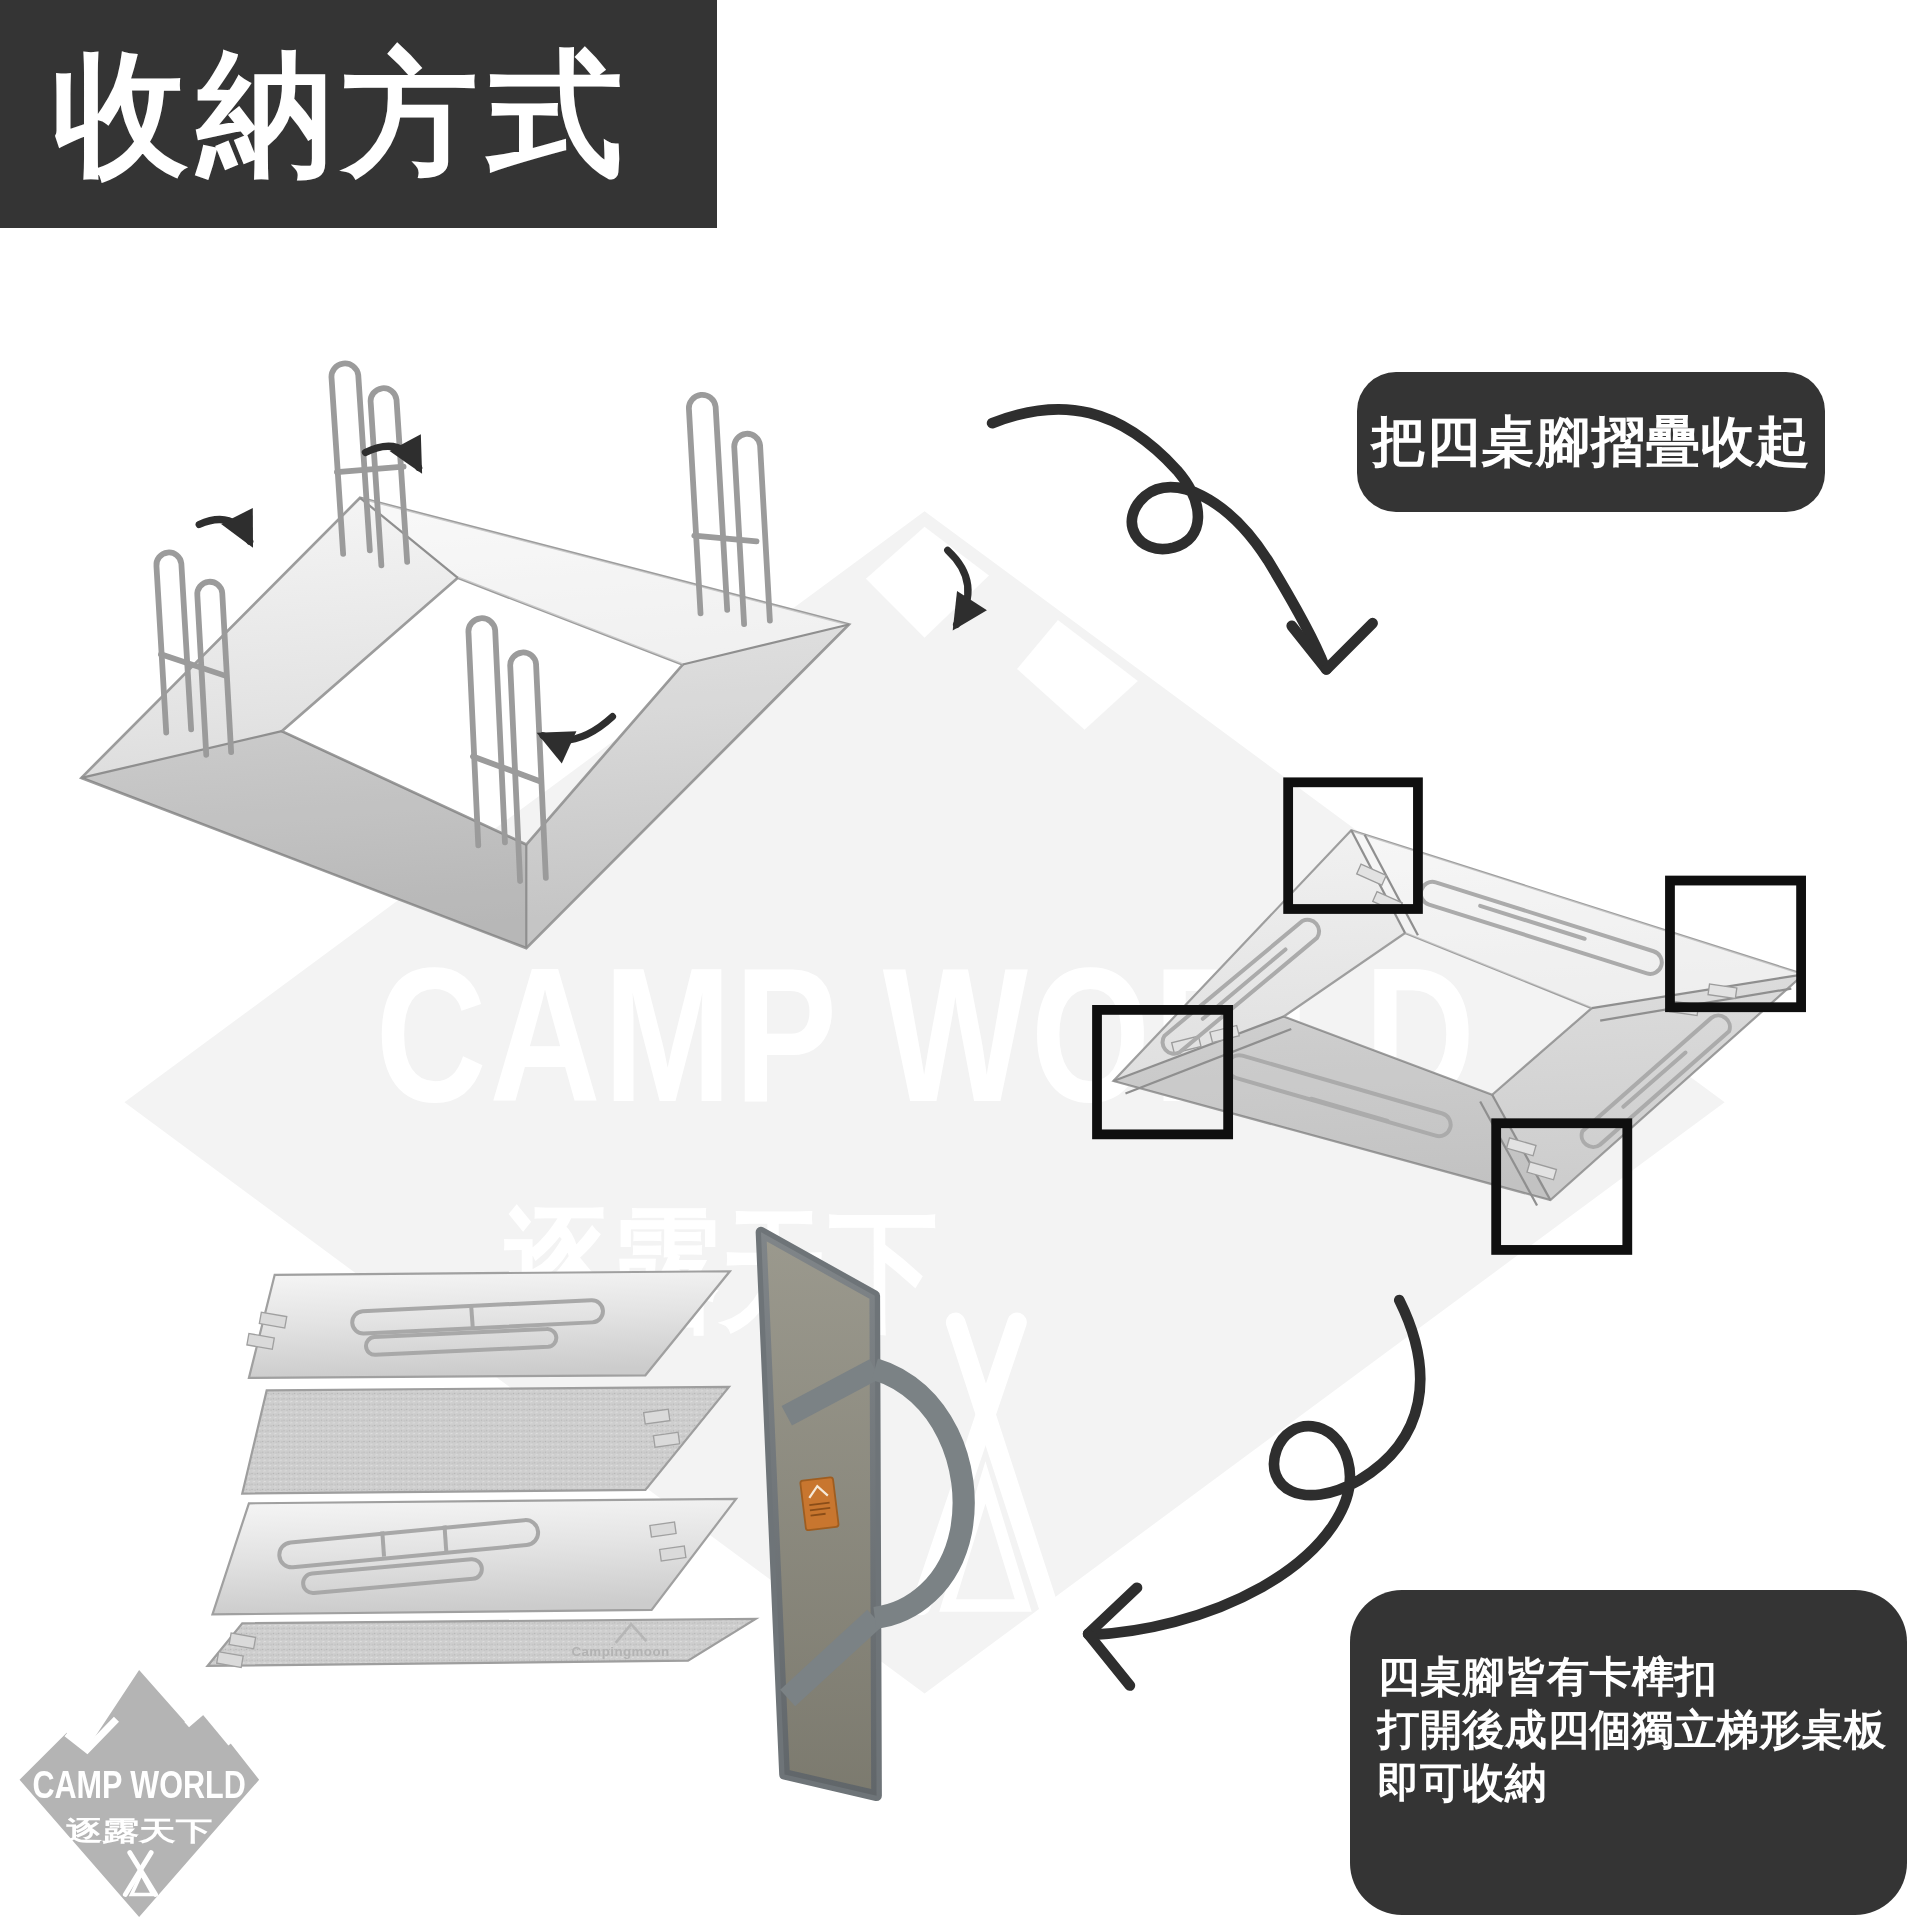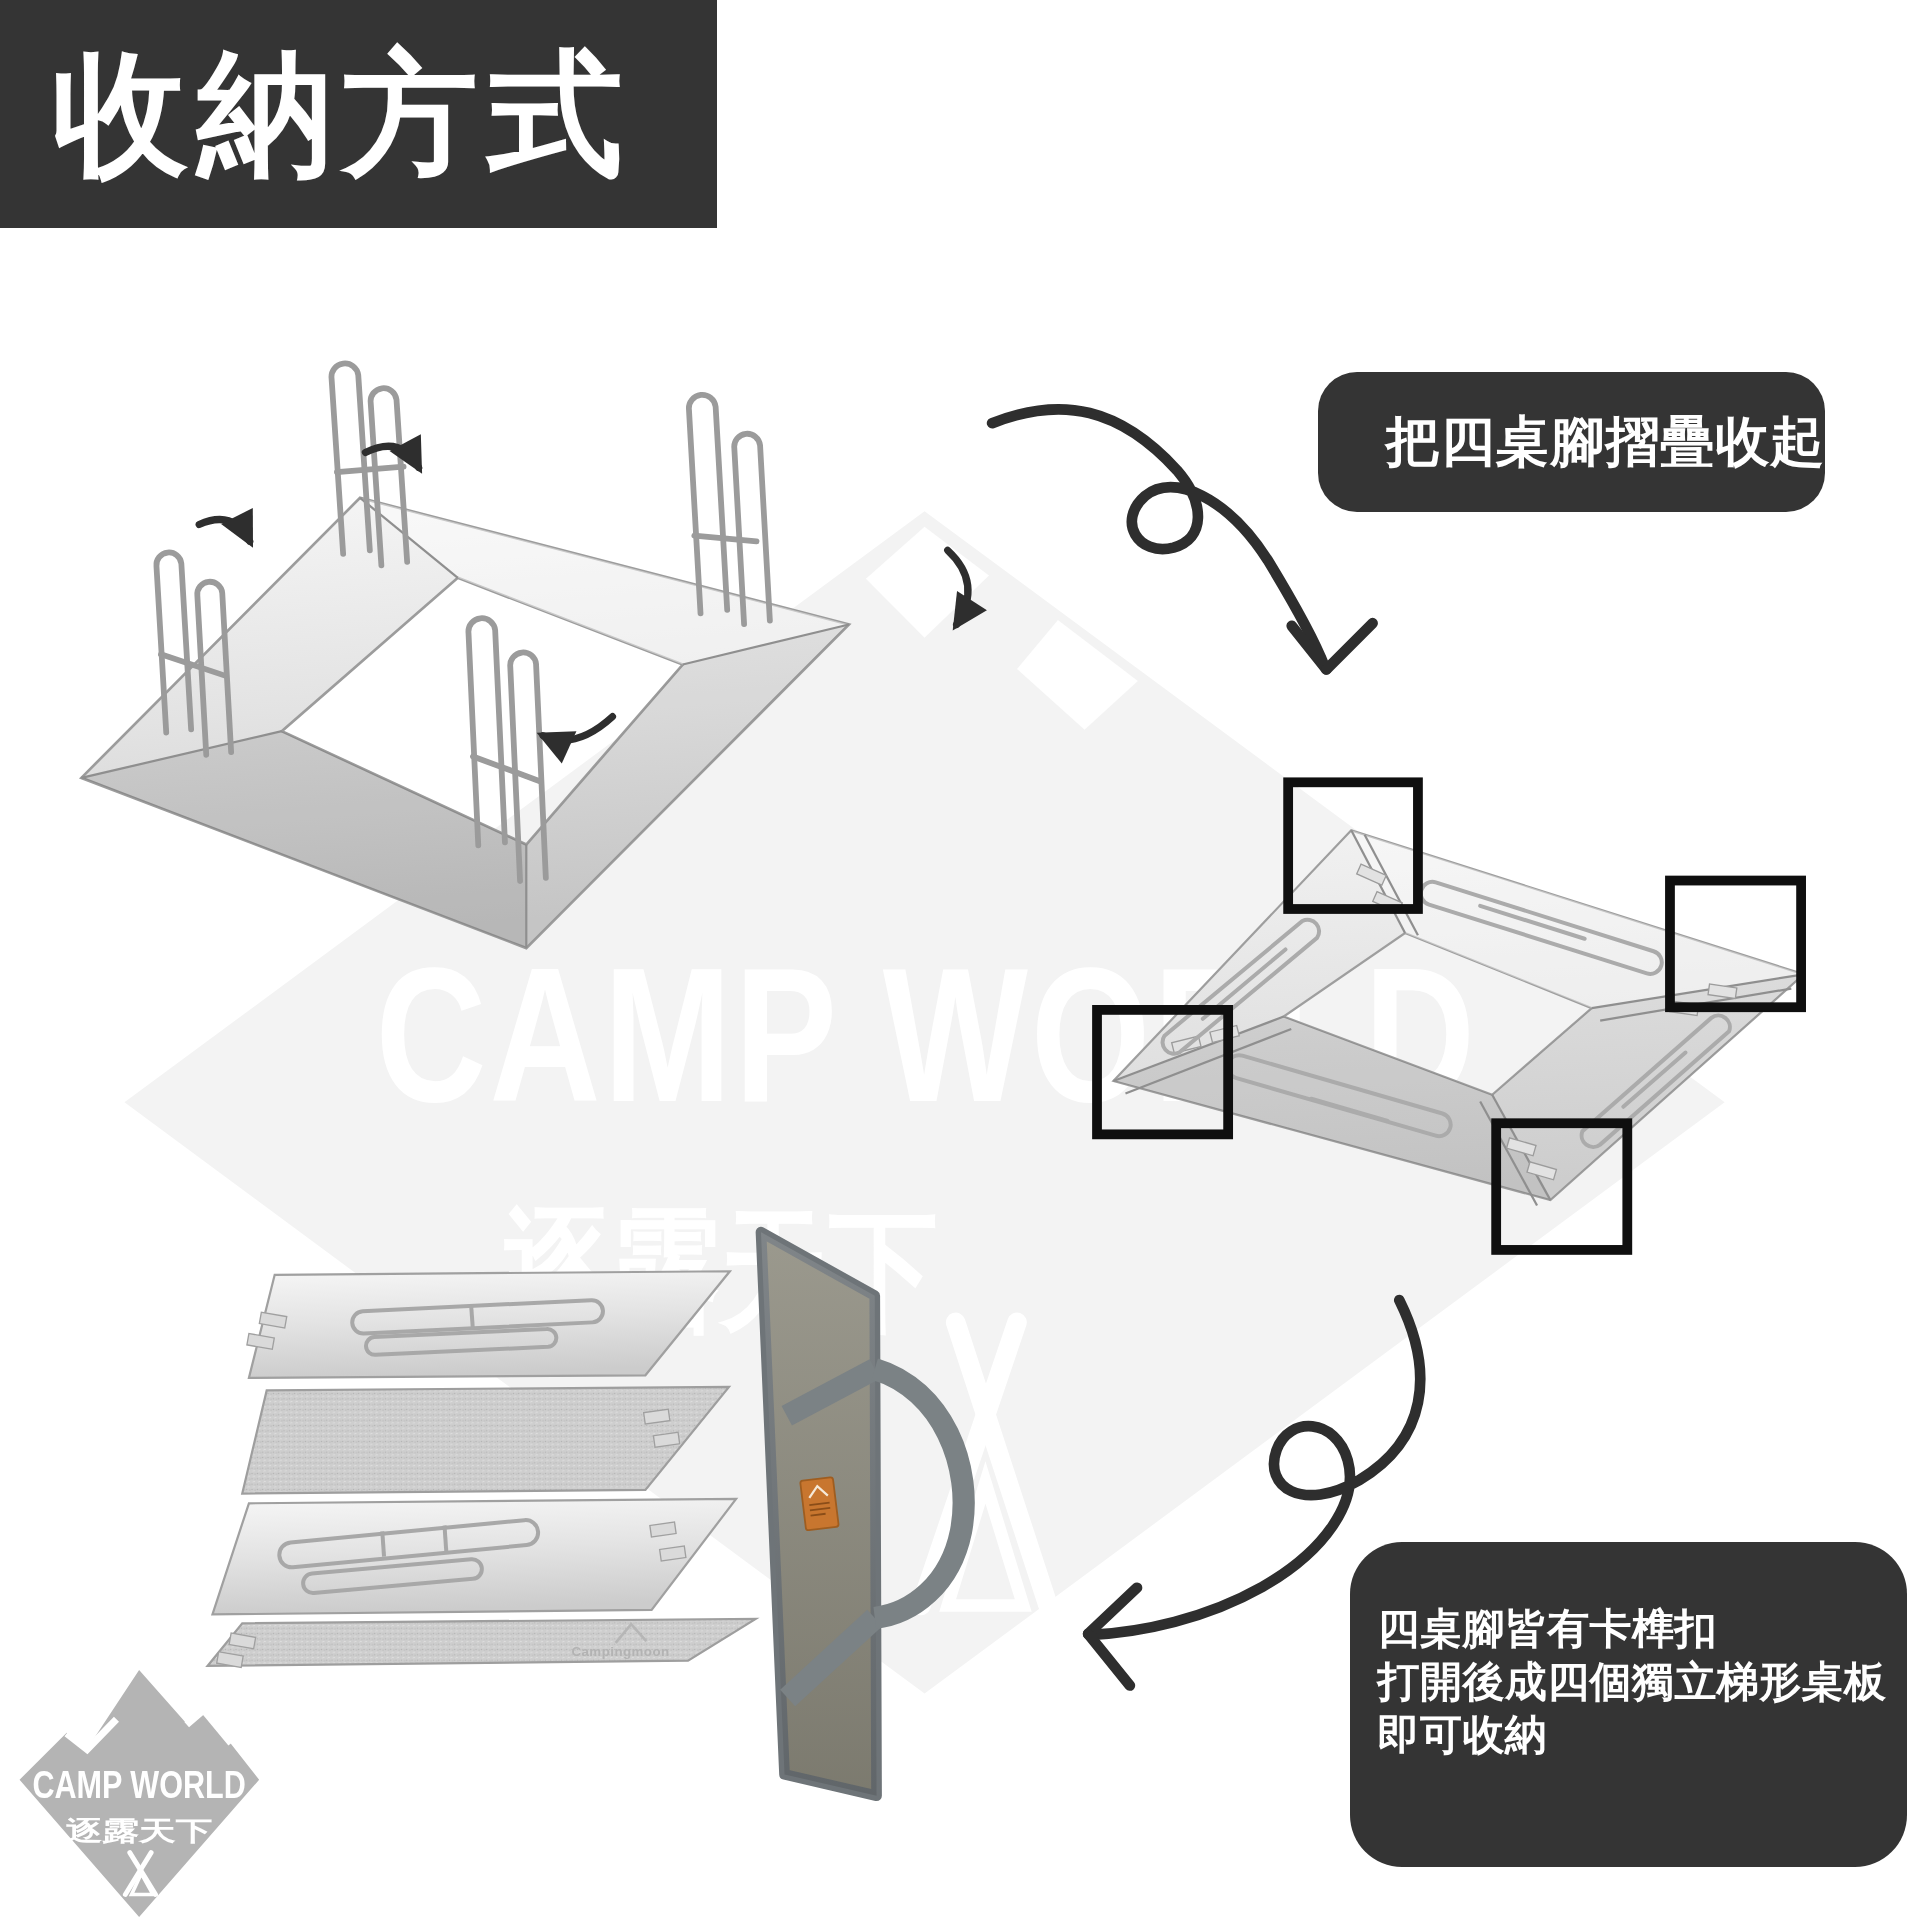--- a/index.html
+++ b/index.html
@@ -20,26 +20,26 @@
     position:absolute;left:0;top:0;width:717px;height:228px;background:var(--dark);
     display:flex;align-items:center;box-sizing:border-box;padding-left:52px;
   }
   .title-banner h1{
     margin:0;color:var(--white);font-size:136px;font-weight:bold;letter-spacing:9px;line-height:1;
   }
   .callout{
     position:absolute;background:var(--dark);color:var(--white);box-sizing:border-box;
   }
   .callout-1{
-    left:1318px;top:372px;width:507px;height:140px;border-radius:39px;
-    display:flex;align-items:center;justify-content:flex-end;
+    left:1357px;top:372px;width:468px;height:140px;border-radius:39px;
+    display:flex;align-items:center;justify-content:center;
     font-size:54px;font-weight:bold;letter-spacing:0.9px;white-space:nowrap;
   }
   .callout-2{
-    left:1350px;top:1542px;width:557px;height:325px;border-radius:52px;
+    left:1350px;top:1590px;width:557px;height:325px;border-radius:52px;
     padding:60px 22px 0 27.6px;
   }
   .callout-2 .line{
     font-size:42px;font-weight:bold;line-height:53px;letter-spacing:0.4px;white-space:nowrap;
   }
 </style>
 </head>
 <body>
 
 <div id="canvas">

